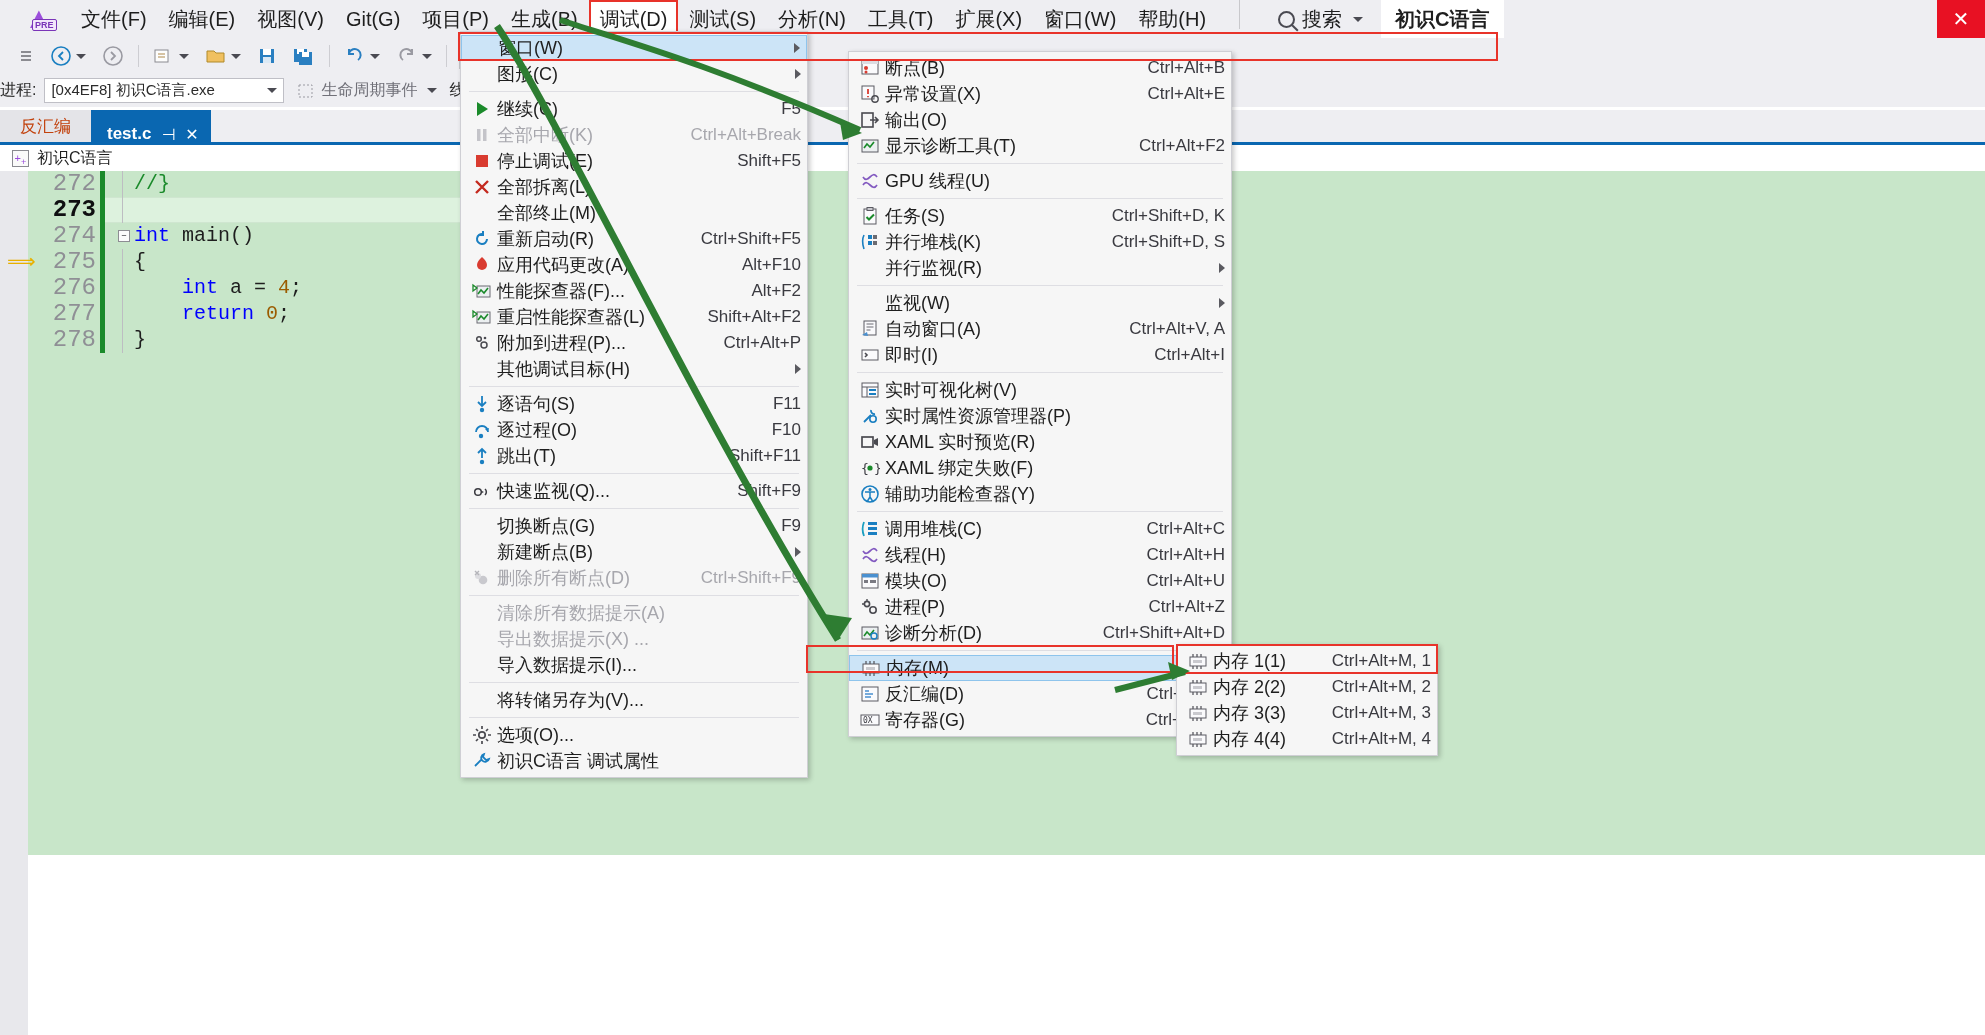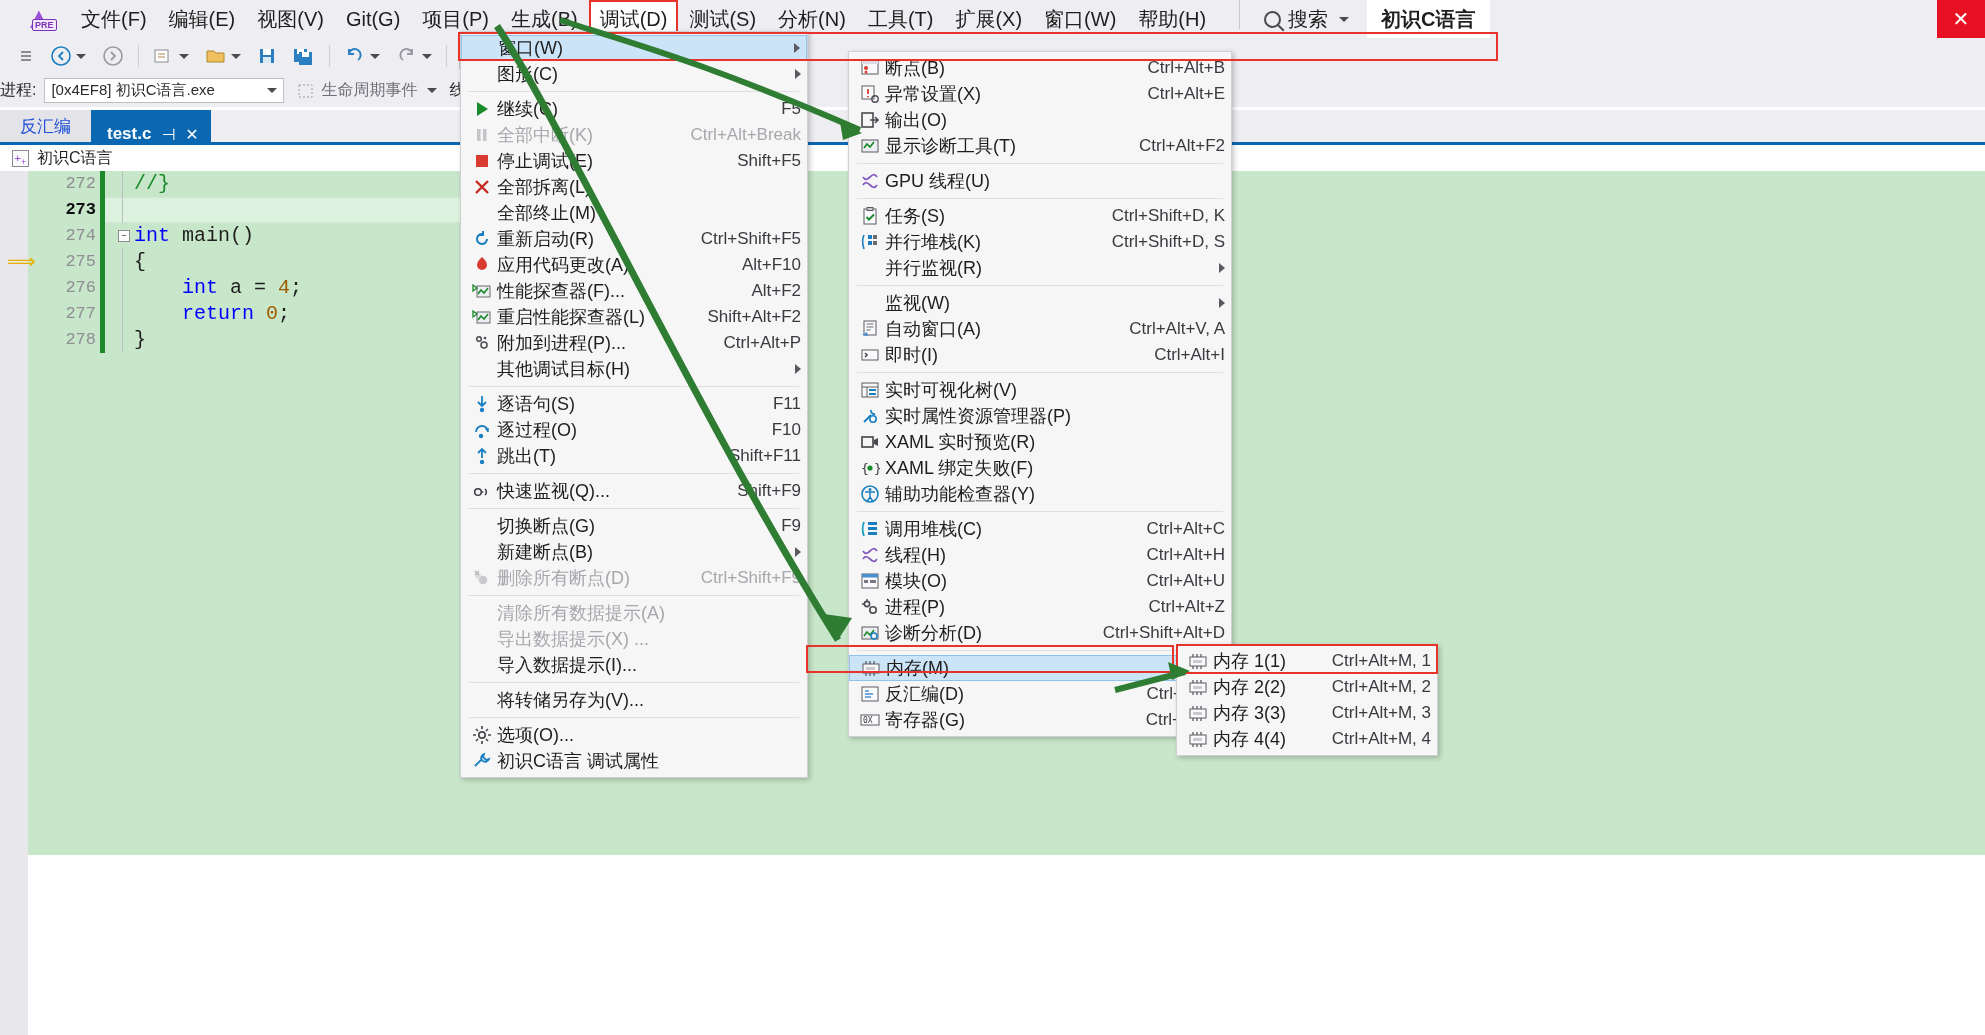--- a/index.html
+++ b/index.html
@@ -37,21 +37,21 @@
   .mb-item{
     padding:6px 11px; cursor:default;
   }
   .mb-item.hl{
     border:2px solid #e8332a;
     background:#ffffff;
     padding:4px 9px;
     position:relative;
   }
   #searchwrap{
-    display:flex;align-items:center;gap:7px;margin-left:22px;padding-left:25px;
+    display:flex;align-items:center;gap:7px;margin-left:22px;padding-left:39px;
     position:relative;
   }
   #searchwrap:before{
     content:"";position:absolute;left:0;top:-9px;height:32px;width:1px;background:#c8c8cc;
   }
   .mag{
     display:inline-block;width:17px;height:17px;border:2px solid #4a4a52;border-radius:50%;
     position:relative;
   }
   .mag:after{
@@ -106,21 +106,21 @@
   }
   #lifecycle{margin-left:14px;display:flex;align-items:center;gap:6px;color:#707078;}
   #threadlbl{margin-left:12px;}
 
   
   #tabstrip{
     position:absolute;left:0;top:110px;width:1985px;height:32px;background:#eeeef2;
     display:flex;align-items:flex-end;font-size:17px;
   }
   #tab-disasm{
-    height:32px;display:flex;align-items:center;padding:0 20px;color:#1d4ed8;
+    height:32px;display:flex;align-items:center;padding:0 20px;color:#c2410c;
     background:#e4e4e8;
   }
   #tab-testc{
     height:32px;display:flex;align-items:center;gap:10px;padding:16px 12px 0 16px;
     background:#0a67b1;color:#ffffff;font-weight:bold;
   }
   #tab-testc .pin,#tab-testc .x{font-weight:normal;font-size:16px;}
   #tabline{position:absolute;left:0;top:142px;width:1985px;height:3px;background:#0a67b1;}
   #breadcrumb{
     position:absolute;left:0;top:145px;width:1985px;height:26px;background:#ffffff;
@@ -137,21 +137,21 @@
     position:absolute;left:28px;top:0;width:1957px;height:684px;background:#c8e6c9;
   }
   #gutter{
     position:absolute;left:0;top:0;width:28px;height:864px;background:#e8e8ec;
   }
   #numcol{
     position:absolute;left:28px;top:0;width:80px;height:684px;
   }
   .lnum{
     height:26px;line-height:26px;text-align:right;padding-right:12px;
-    font-family:"Liberation Mono","DejaVu Sans Mono",monospace;font-size:17px;color:#8f8f95;
+    font-family:"Liberation Mono","DejaVu Sans Mono",monospace;font-size:24px;color:#8f8f95;
   }
   .lnum.cur{color:#0f0f11;font-weight:bold;}
   #changebar{
     position:absolute;left:100px;top:0;width:5px;height:182px;background:#1a8a2a;
   }
   #codetext{
     position:absolute;left:118px;top:0;
     font-family:"Liberation Mono","DejaVu Sans Mono",monospace;font-size:20px;
   }
   .cline{height:26px;line-height:26px;white-space:pre;position:relative;padding-left:16px;}

